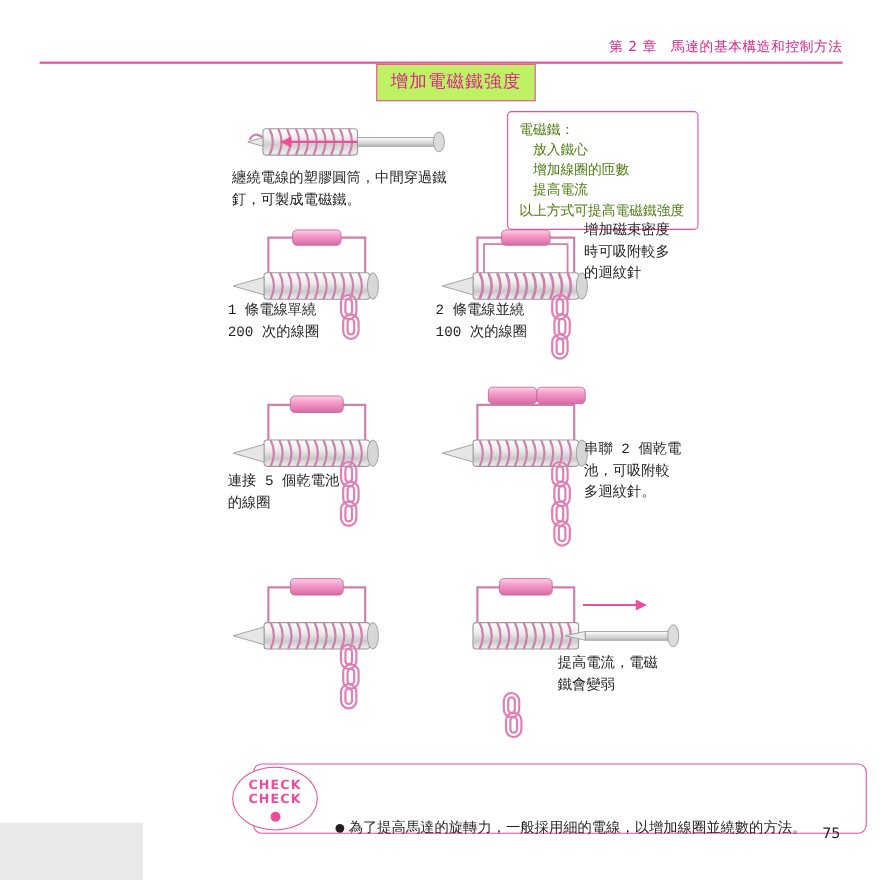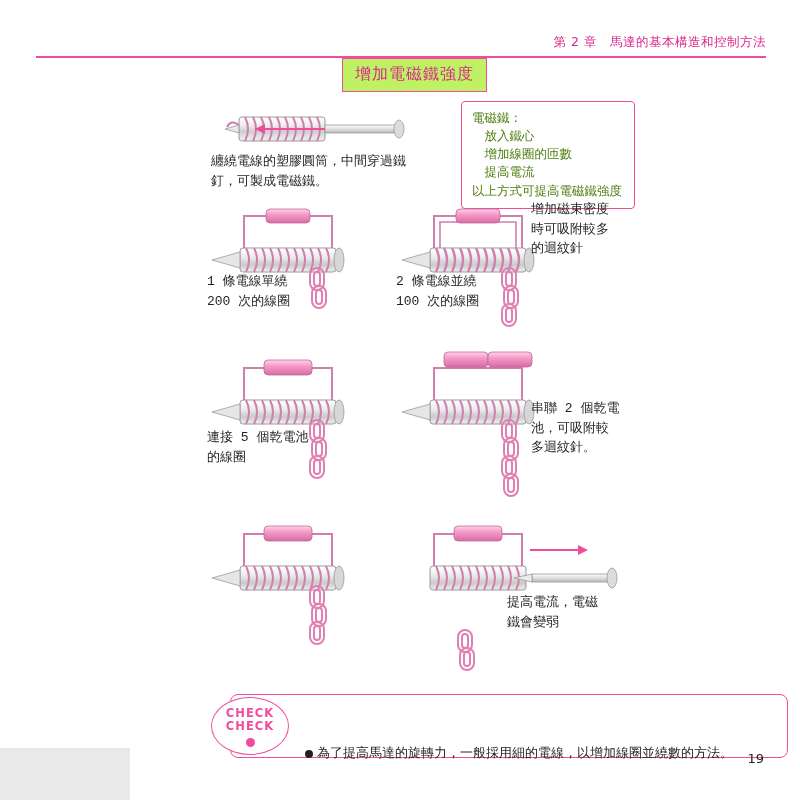--- a/index.html
+++ b/index.html
@@ -435,15 +435,15 @@
     <div class="cp-text">
       <div>
         <span class="bullet-dot"></span><span>為了提高馬達的旋轉力，一般採用細的電線，以增加線圈並繞數的方法。</span>
       </div>
       <div>
         
       </div>
     </div>
   </div>
 
-  <div class="pageno">19</div>
+  <div class="pageno">75</div>
 
 </div>
 
 </body></html>

